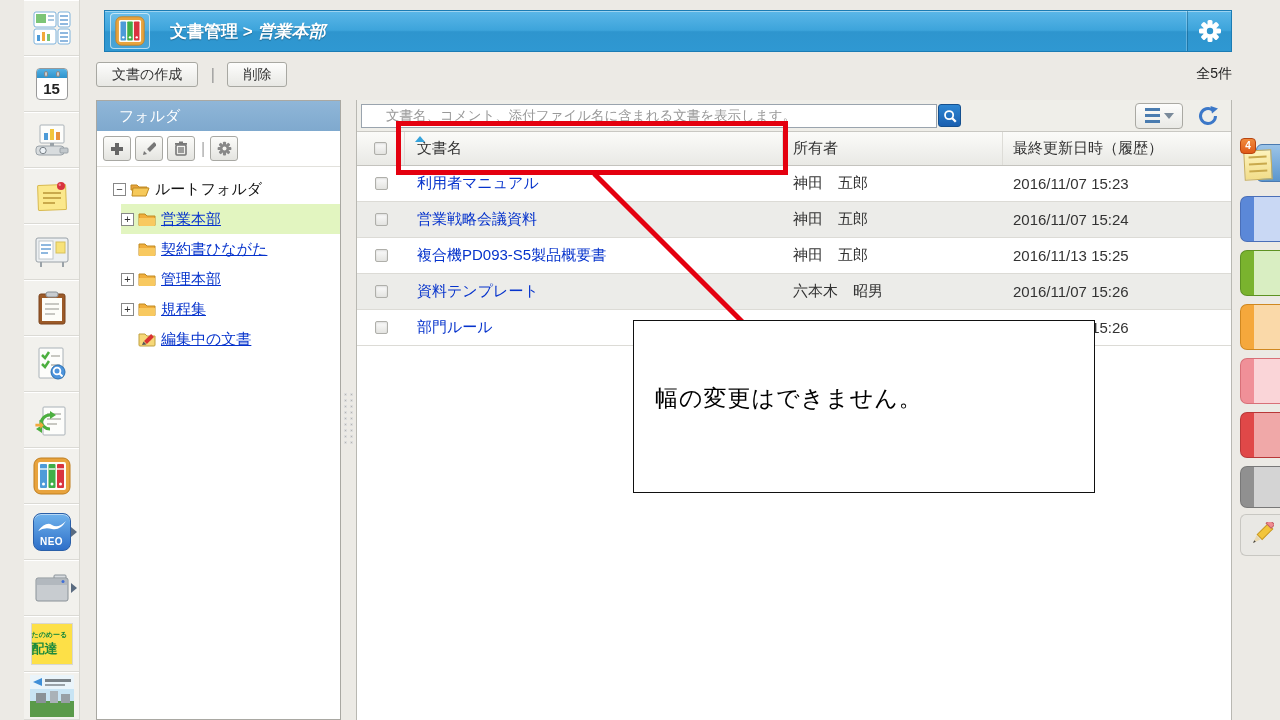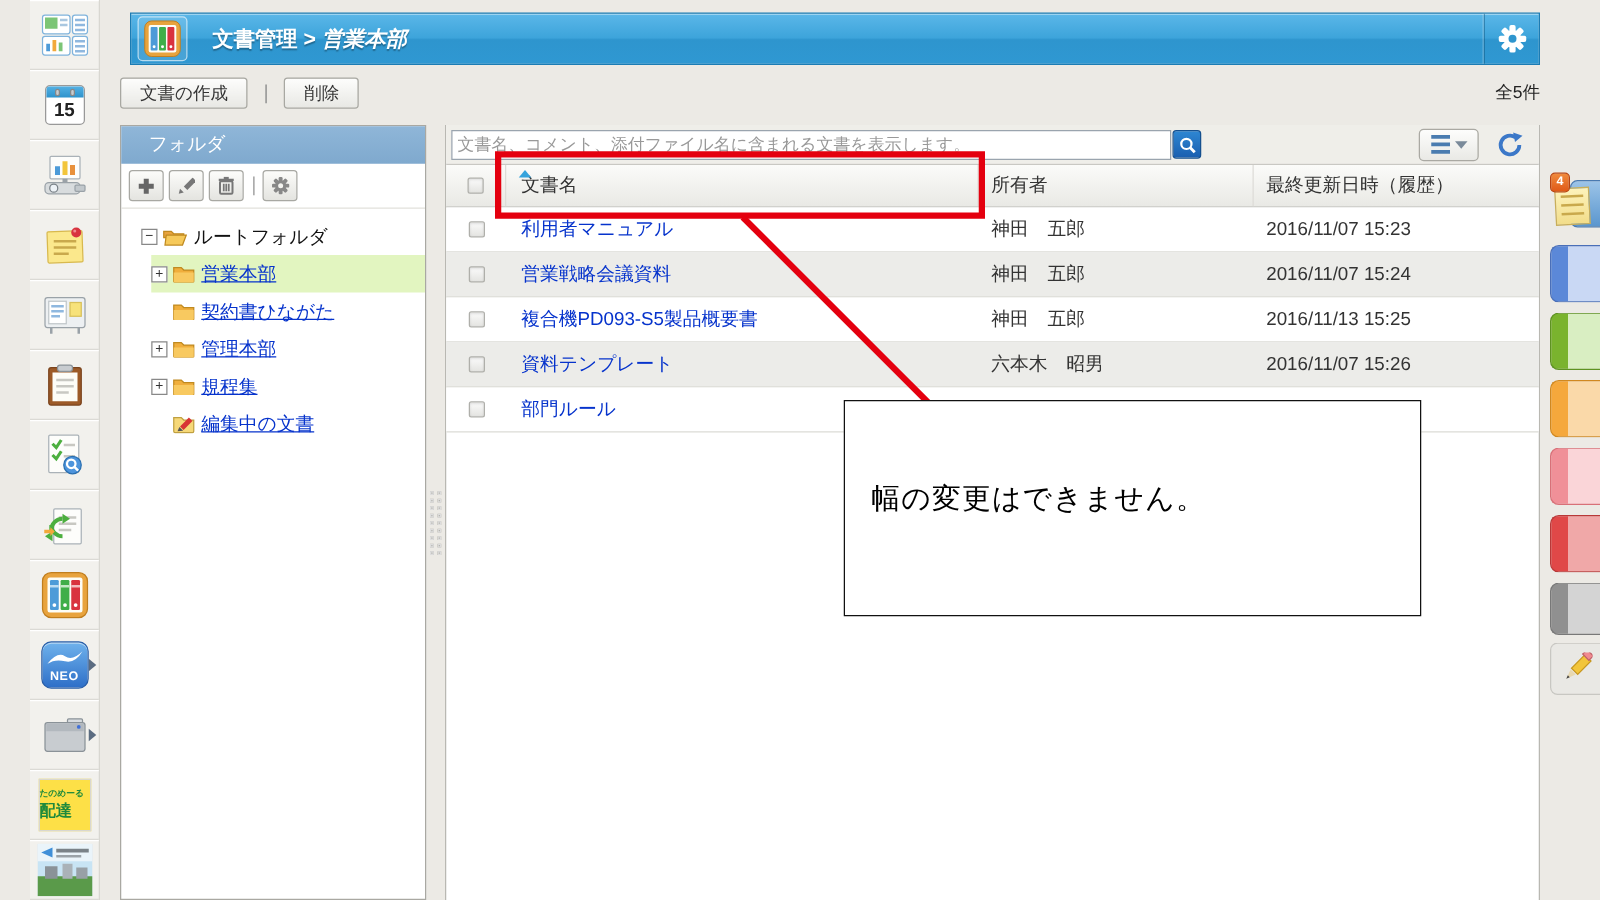--- a/index.html
+++ b/index.html
@@ -50,21 +50,21 @@
   .tree-link { color:#0633CC; text-decoration:underline; cursor:pointer; white-space:nowrap; }
   .tree-root-label { color:#111; white-space:nowrap; }
 
   
   .splitter { position:absolute; left:344px; top:393px; width:11px; height:56px; z-index:6; display:grid; grid-template-columns:3px 3px; grid-auto-rows:3px; gap:3px 3px; cursor:col-resize; }
   .splitter i { background:#B5B4AF; box-shadow:inset 0 0 0 1px #DDD; }
 
   
   .list-panel { position:absolute; left:356px; top:100px; width:876px; height:620px; background:#fff; border-left:1px solid #B9B8B2; border-right:1px solid #B9B8B2; z-index:6; }
   .search-row { height:31px; background:#EFEEE9; display:flex; align-items:center; padding:0 8px 0 4px; }
-  .search-input { width:576px; height:24px; border:1px solid #9AA4AE; padding:0 4px; font-size:13.5px; color:#333; background:#fff; font-family:inherit; }
+  .search-input { width:576px; height:24px; border:1px solid #9AA4AE; padding:0 24px; font-size:13.5px; color:#333; background:#fff; font-family:inherit; }
   .search-input::placeholder { color:#999; }
   .search-btn { width:23px; height:23px; margin-left:1px; background:linear-gradient(#2E86D2,#1A5FB0); border:1px solid #15508F; border-radius:3px; display:flex; align-items:center; justify-content:center; cursor:pointer; }
   .view-btn { margin-left:auto; width:48px; height:26px; background:linear-gradient(#FDFDFC,#E9E9E5); border:1px solid #AAA9A3; border-radius:4px; display:flex; align-items:center; justify-content:center; gap:4px; cursor:pointer; }
   .ham { display:flex; flex-direction:column; gap:3px; }
   .ham i { display:block; width:15px; height:3px; background:#4A7CB0; }
   .ham-caret { width:0; height:0; border-left:5px solid transparent; border-right:5px solid transparent; border-top:6px solid #7A8A9A; }
   .refresh-btn { margin-left:14px; margin-right:4px; cursor:pointer; display:flex; align-items:center; }
 
   
   .tbl-header { height:35px; display:flex; background:linear-gradient(#FBFBF9,#E9E9E5); border-top:1px solid #C9C8C3; border-bottom:1px solid #C4C3BE; font-size:15px; color:#333; }
@@ -89,21 +89,21 @@
   .memo-wrap { position:relative; width:40px; height:50px; }
   .memo-book { position:absolute; right:-6px; top:6px; width:30px; height:38px; border-radius:6px 0 0 6px; background:linear-gradient(#9CC4E8,#5A96CE); border:1px solid #4A7AB0; }
   .memo-note { position:absolute; left:4px; top:12px; width:28px; height:30px; background:linear-gradient(#FDF3BC,#F2DD8A); border:1px solid #C8AE5A; transform:rotate(-3deg); }
   .memo-note i { display:block; height:2px; background:#C9A94C; margin:5px 4px 0 4px; }
   .memo-badge { position:absolute; left:0; top:0; width:16px; height:16px; background:linear-gradient(#F08A3C,#E05A18); border:1px solid #B84410; border-radius:4px; color:#fff; font-size:10px; font-weight:bold; text-align:center; line-height:14px; }
   .pencil-sq { width:40px; height:42px; background:#E9E8E4; border:1px solid #C8C7C2; border-right:none; border-radius:6px 0 0 6px; display:flex; align-items:center; justify-content:center; }
 
   
   .anno-rect { position:absolute; left:396px; top:121px; width:392px; height:54px; border:5px solid #E4000F; z-index:50; pointer-events:none; }
   .anno-line { position:absolute; left:596px; top:172px; width:210px; height:5px; background:#E4000F; transform:rotate(45deg); transform-origin:0 0; z-index:50; pointer-events:none; }
-  .callout { position:absolute; left:633px; top:320px; width:462px; height:173px; background:#fff; border:1px solid #111; z-index:60;margin-left:42px; }
+  .callout { position:absolute; left:633px; top:320px; width:462px; height:173px; background:#fff; border:1px solid #111; z-index:60; }
   .callout-text { position:absolute; left:21px; top:62px; font-size:23px; color:#000; letter-spacing:1px; }
 </style>
 </head>
 <body>
 
 <div class="left-rail">
   <div class="rail-cell">
     <svg width="38" height="34" viewBox="0 0 38 34">
       <rect x="1" y="1" width="22" height="15" rx="2" fill="#fff" stroke="#7FB3DC"></rect>
       <rect x="3" y="3" width="10" height="9" fill="#7CC576"></rect>

